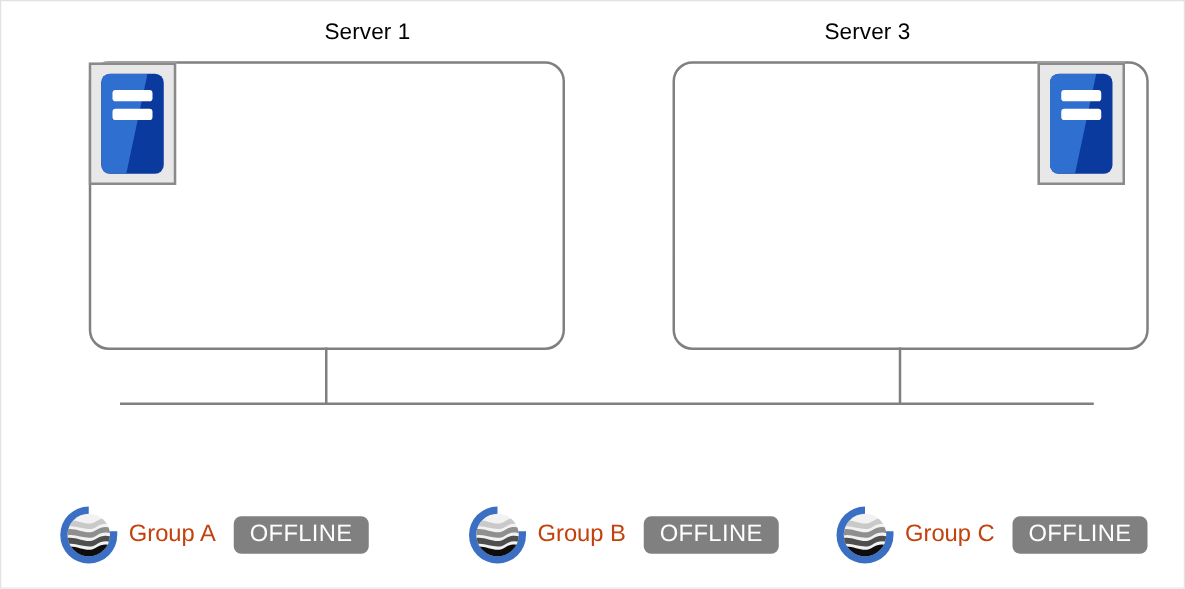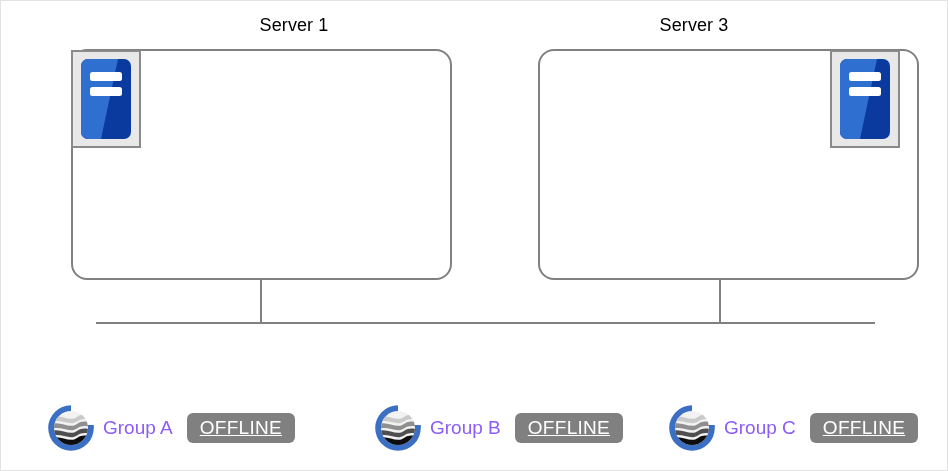--- a/index.html
+++ b/index.html
@@ -126,36 +126,35 @@
   #group-item-2 { left: 665px; justify-content: center; }
 
   .group-logo {
     width: 52px;
     height: 52px;
     flex: 0 0 auto;
     display: block;
   }
   .group-label {
     font-size: 19px;
-    color: #8b5cf6;
+    color: #c2410c;
     margin-left: 6px;
     margin-right: 14px;
   }
   .status-badge {
     display: inline-flex;
     align-items: center;
     justify-content: center;
     height: 30px;
     padding: 0 13px;
     border-radius: 6px;
     background: #808080;
     color: #ffffff;
     font-size: 19px;
     letter-spacing: 0.3px;
-    text-decoration: underline;
   }
 </style>
 </head>
 <body>
 
 <div id="canvas">
 
   <div class="server-title" id="title-server-1">Server 1</div>
 
   <div class="server-box" id="box-server-1"></div>

